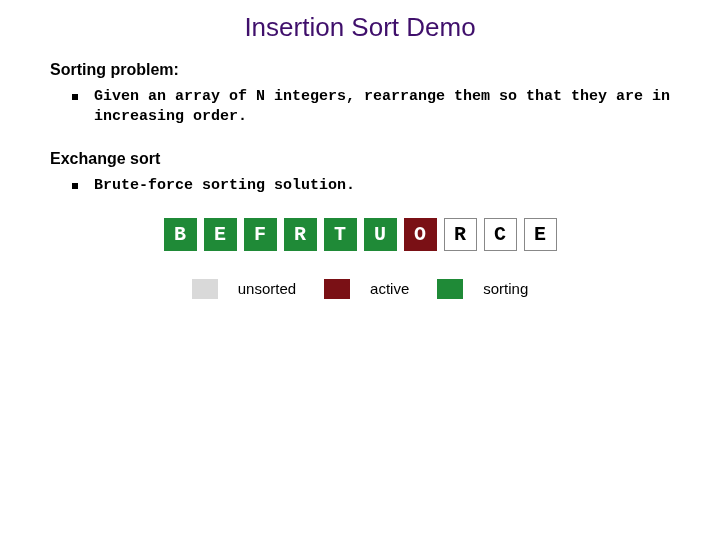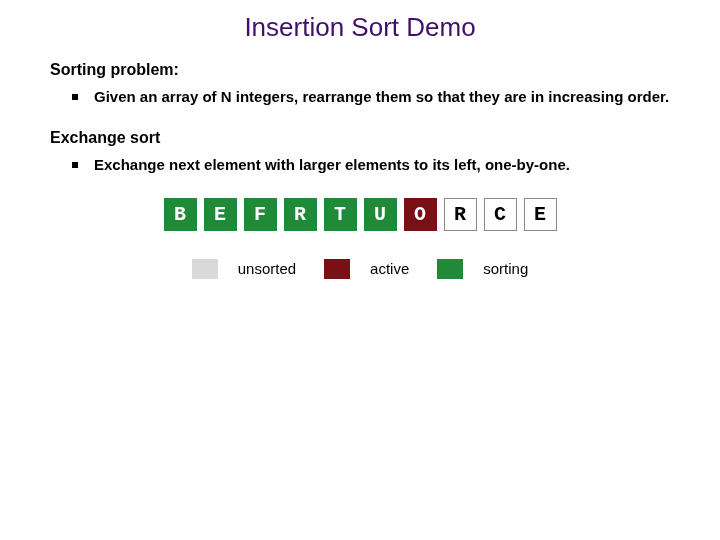--- a/index.html
+++ b/index.html
@@ -29,20 +29,21 @@
     margin: 0 40px 22px 72px;
   }
   .bullet-list li {
     position: relative;
     padding-left: 22px;
     font-size: 15px;
     font-weight: bold;
     color: #000;
     line-height: 1.35;
     margin-bottom: 6px;
+    font-family: Liberation Mono, monospace;
   }
   .bullet-list li::before {
     content: "";
     position: absolute;
     left: 0;
     top: 7px;
     width: 6px;
     height: 6px;
     background: #000;
   }
@@ -93,21 +94,21 @@
 
 <h1 class="title">Insertion Sort Demo</h1>
 
 <h2 class="section-heading">Sorting problem:</h2>
 <ul class="bullet-list">
   <li>Given an array of N integers, rearrange them so that they are in increasing order.</li>
 </ul>
 
 <h2 class="section-heading">Exchange sort</h2>
 <ul class="bullet-list">
-  <li>Exchange next element with larger elements to its left, one-by-one.</li>
+  <li>Brute-force sorting solution.</li>
 </ul>
 
 <div class="array-row">
   <div class="cell sorted">B</div>
   <div class="cell sorted">E</div>
   <div class="cell sorted">F</div>
   <div class="cell sorted">R</div>
   <div class="cell sorted">T</div>
   <div class="cell sorted">U</div>
   <div class="cell active">O</div>

